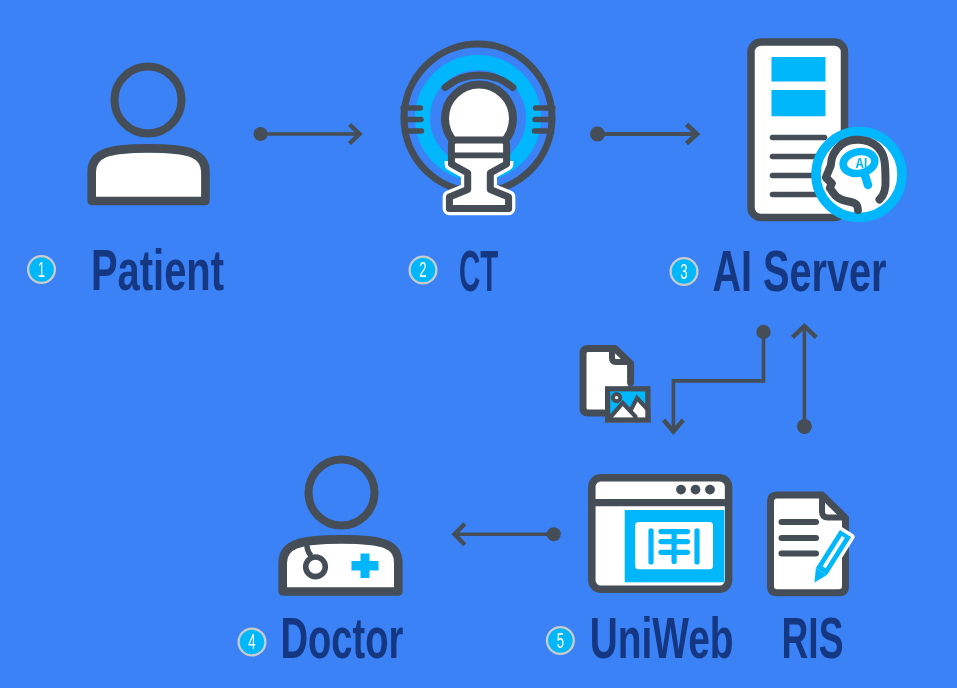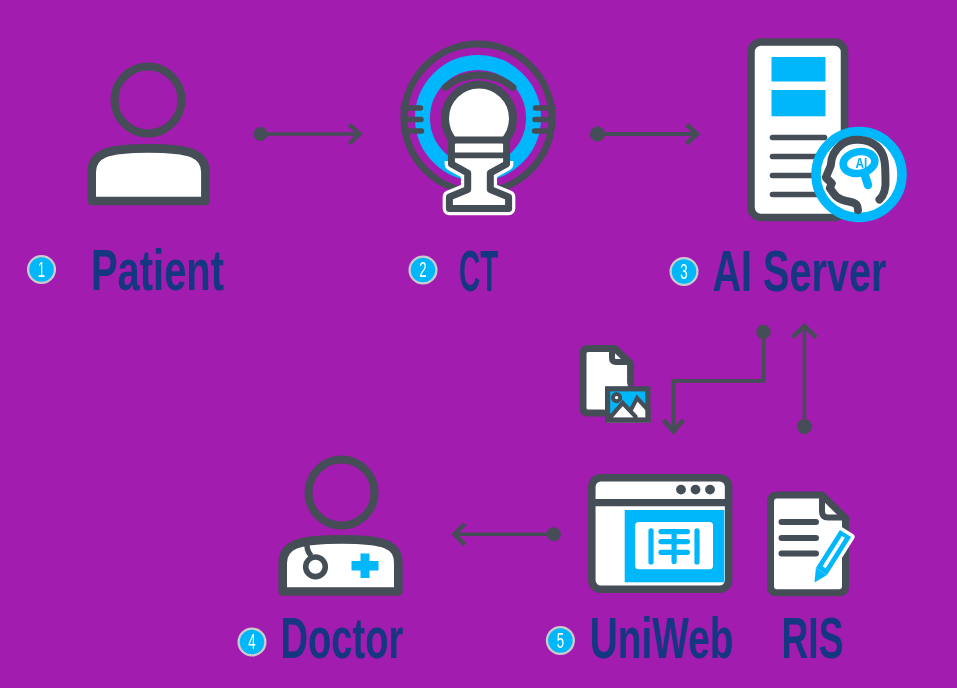--- a/index.html
+++ b/index.html
@@ -1,16 +1,16 @@
 <!DOCTYPE html>
 <html><head>
 <meta charset="utf-8">
 <style>
   html,body{margin:0;padding:0;background:#ffffff;}
-  .page{position:relative;width:957px;height:688px;overflow:hidden;background:#a21caf;
+  .page{position:relative;width:957px;height:688px;overflow:hidden;background:#3b82f6;
         font-family:"Liberation Sans", sans-serif;}
   svg{display:block}
 </style>
 </head>
 <body>
 <div class="page">
 <svg width="957" height="688" viewBox="0 0 957 688">
 <defs>
 </defs>
 

